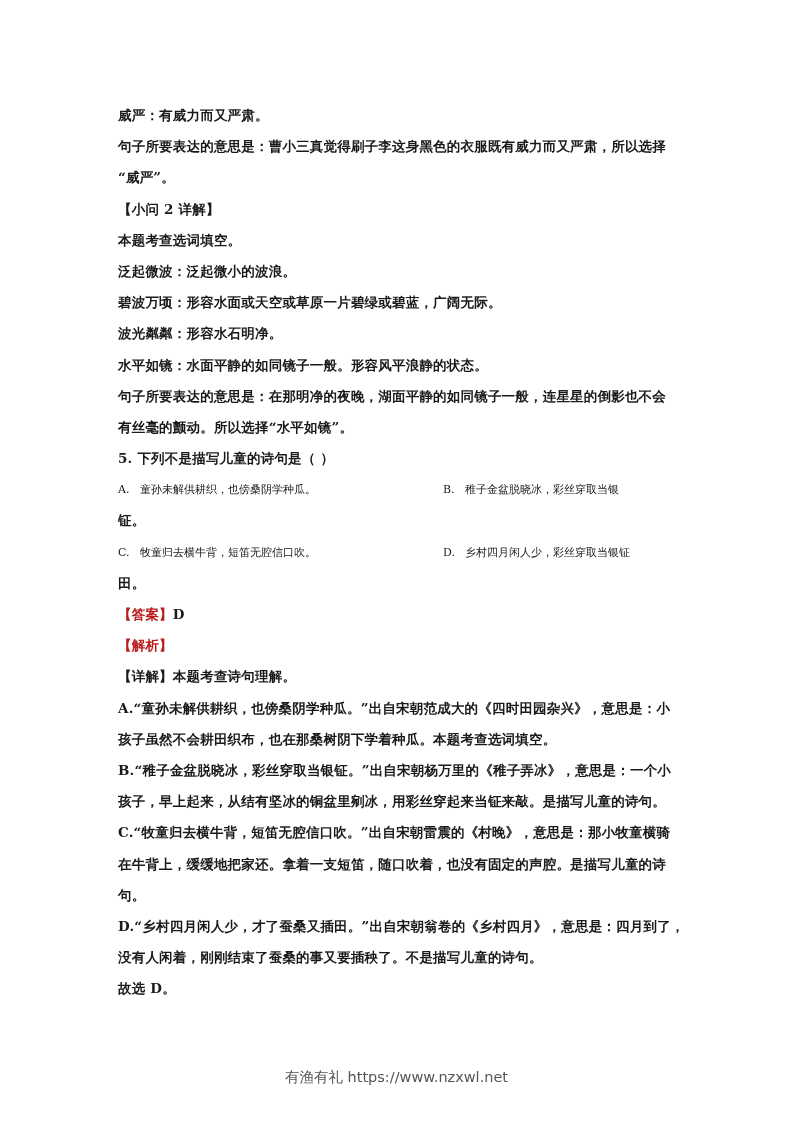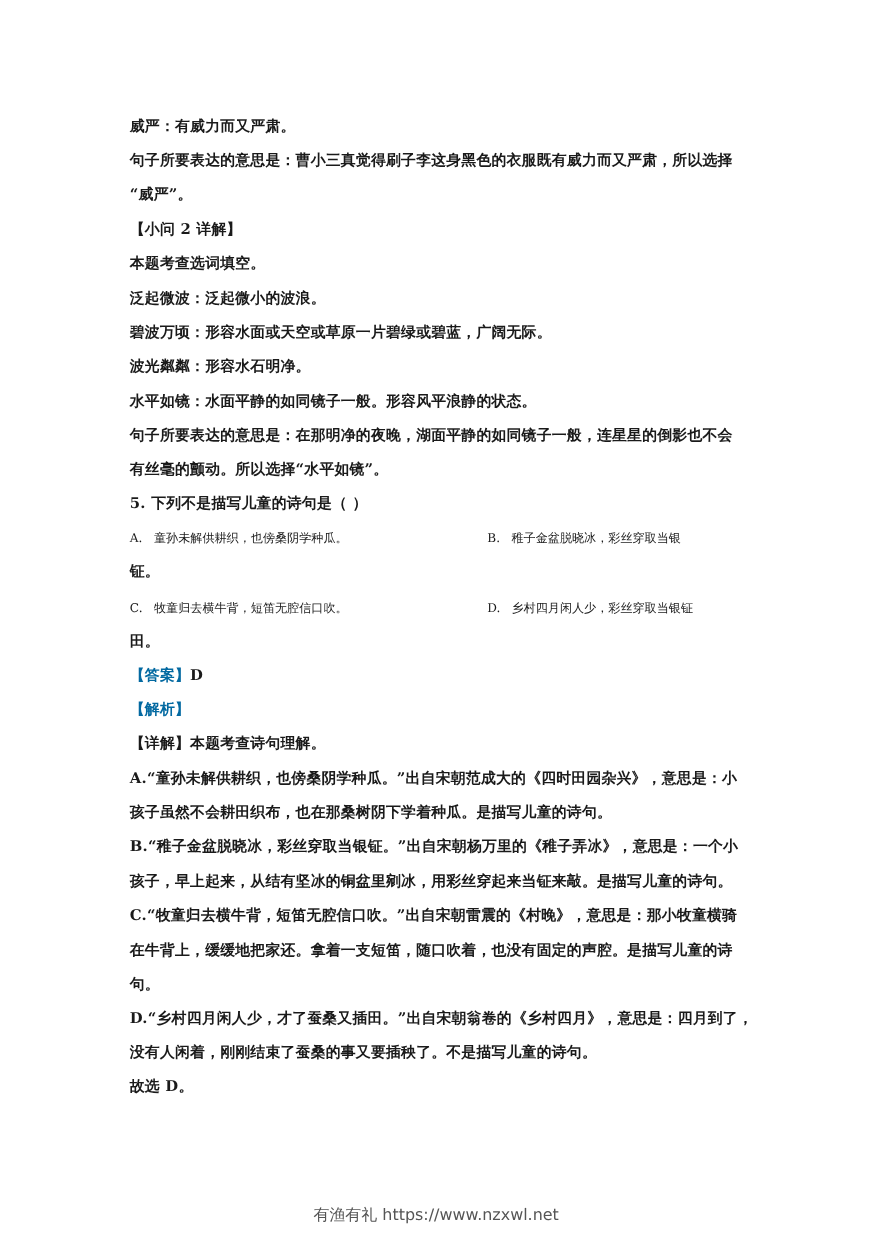--- a/index.html
+++ b/index.html
@@ -32,31 +32,30 @@
     .options-row {
       display: flex;
       height: 31.2px;
       line-height: 31.2px;
       font-size: 11px;
       white-space: nowrap;
     }
     .opt-left { width: 325px; }
     .opt-right { flex: 1; }
     .opt-key { display: inline-block; width: 22px; }
-    .blue { color: #0369a1; }
+    .blue { color: #b91c1c; }
     .footer {
       position: absolute;
       left: 0;
       width: 793px;
       top: 1068px;
       text-align: center;
       font-family: "DejaVu Sans", "Liberation Sans", sans-serif;
       font-size: 14.5px;
       color: #555555;
-      margin-top: 27px;
     }
   </style>
 </head>
 <body>
 
 <div class="page">
   <div class="line">威严：有威力而又严肃。</div>
   <div class="line">句子所要表达的意思是：曹小三真觉得刷子李这身黑色的衣服既有威力而又严肃，所以选择</div>
   <div class="line">“威严”。</div>
   <div class="line">【小问 2 详解】</div>
@@ -94,21 +93,21 @@
     <span class="blue">【答案】</span><span>D</span>
   </div>
   <div class="line">
     <span class="blue">【解析】</span>
   </div>
   <div class="line">
     <span>【详解】</span><span>本题考查诗句理解。</span>
   </div>
 
   <div class="line">A.“童孙未解供耕织，也傍桑阴学种瓜。”出自宋朝范成大的《四时田园杂兴》，意思是：小</div>
-  <div class="line">孩子虽然不会耕田织布，也在那桑树阴下学着种瓜。是描写儿童的诗句。</div>
+  <div class="line">孩子虽然不会耕田织布，也在那桑树阴下学着种瓜。本题考查选词填空。</div>
   <div class="line">B.“稚子金盆脱晓冰，彩丝穿取当银钲。”出自宋朝杨万里的《稚子弄冰》，意思是：一个小</div>
   <div class="line">孩子，早上起来，从结有坚冰的铜盆里剜冰，用彩丝穿起来当钲来敲。是描写儿童的诗句。</div>
   <div class="line">C.“牧童归去横牛背，短笛无腔信口吹。”出自宋朝雷震的《村晚》，意思是：那小牧童横骑</div>
   <div class="line">在牛背上，缓缓地把家还。拿着一支短笛，随口吹着，也没有固定的声腔。是描写儿童的诗</div>
   <div class="line">句。</div>
   <div class="line">D.“乡村四月闲人少，才了蚕桑又插田。”出自宋朝翁卷的《乡村四月》，意思是：四月到了，</div>
   <div class="line">没有人闲着，刚刚结束了蚕桑的事又要插秧了。不是描写儿童的诗句。</div>
   <div class="line">故选 D。</div>
 
 </div>

